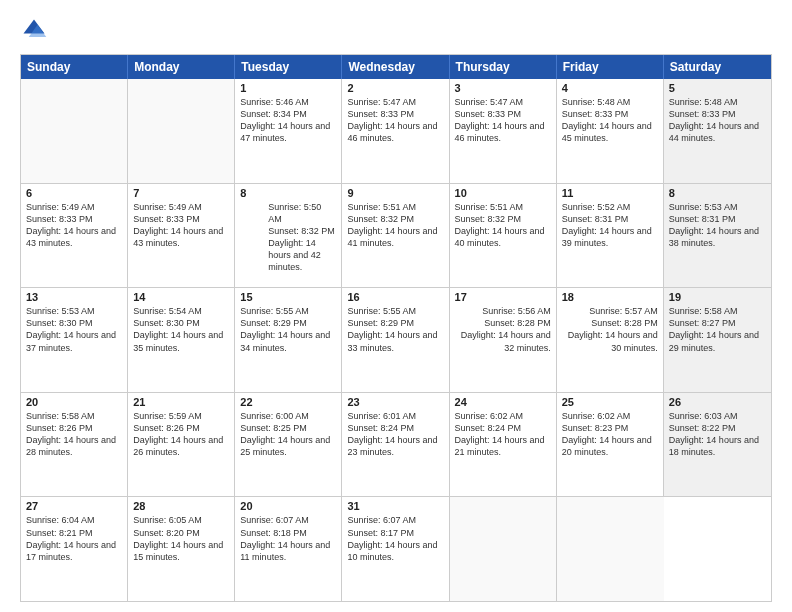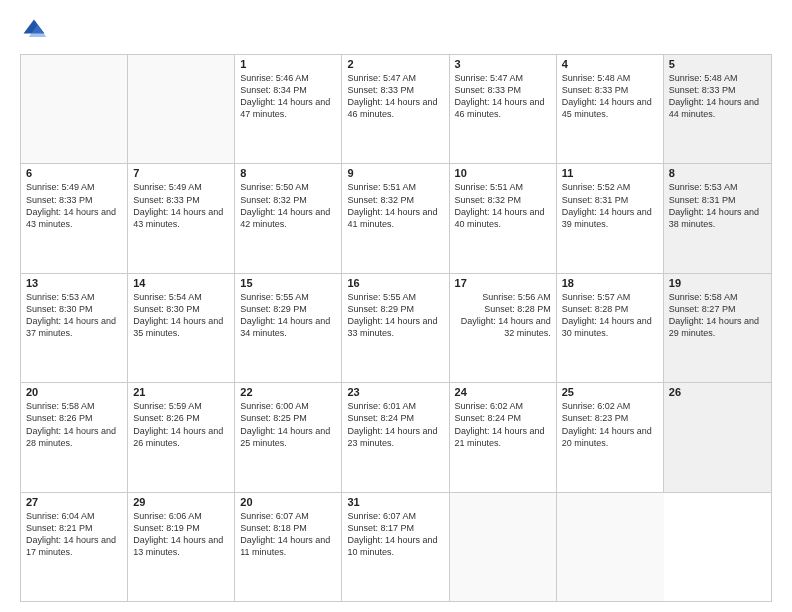--- a/index.html
+++ b/index.html
@@ -121,20 +121,29 @@
         <div><span class="logo-blue"></span></div>
       </div>
     </div>
     <div class="title-block">
       <div class="title-month"></div>
       <div class="title-location"></div>
     </div>
   </div>
 
   <div class="calendar">
+    <div class="cal-header-row">
+    <div class="cal-header-cell">Sunday</div>
+        <div class="cal-header-cell">Monday</div>
+        <div class="cal-header-cell">Tuesday</div>
+        <div class="cal-header-cell">Wednesday</div>
+        <div class="cal-header-cell">Thursday</div>
+        <div class="cal-header-cell">Friday</div>
+        <div class="cal-header-cell">Saturday</div>
+      </div>
     <div class="cal-body">
     <div class="cal-week">
           <div class="cal-cell empty"></div>
           <div class="cal-cell empty"></div>
           <div class="cal-cell">
             <div class="day-num">1</div>
             <div class="day-info" style="white-space: pre-line;">Sunrise: 5:46 AM
 Sunset: 8:34 PM
 Daylight: 14 hours and 47 minutes.</div>
           </div>
@@ -171,21 +180,21 @@
 Daylight: 14 hours and 43 minutes.</div>
           </div>
           <div class="cal-cell">
             <div class="day-num">7</div>
             <div class="day-info" style="white-space: pre-line;">Sunrise: 5:49 AM
 Sunset: 8:33 PM
 Daylight: 14 hours and 43 minutes.</div>
           </div>
           <div class="cal-cell">
             <div class="day-num">8</div>
-            <div class="day-info" style="white-space: pre-line;">Sunrise: 5:50 AM
+            <div class="day-info" style="white-space: pre-line; margin-left: 28px;">Sunrise: 5:50 AM
 Sunset: 8:32 PM
 Daylight: 14 hours and 42 minutes.</div>
           </div>
           <div class="cal-cell">
             <div class="day-num">9</div>
             <div class="day-info" style="white-space: pre-line;">Sunrise: 5:51 AM
 Sunset: 8:32 PM
 Daylight: 14 hours and 41 minutes.</div>
           </div>
           <div class="cal-cell">
@@ -233,21 +242,21 @@
 Daylight: 14 hours and 33 minutes.</div>
           </div>
           <div class="cal-cell">
             <div class="day-num">17</div>
             <div class="day-info" style="white-space: pre-line; text-align: right;">Sunrise: 5:56 AM
 Sunset: 8:28 PM
 Daylight: 14 hours and 32 minutes.</div>
           </div>
           <div class="cal-cell">
             <div class="day-num">18</div>
-            <div class="day-info" style="white-space: pre-line;">Sunrise: 5:57 AM
+            <div class="day-info" style="white-space: pre-line; text-align: right;">Sunrise: 5:57 AM
 Sunset: 8:28 PM
 Daylight: 14 hours and 30 minutes.</div>
           </div>
           <div class="cal-cell shaded">
             <div class="day-num">19</div>
             <div class="day-info" style="white-space: pre-line;">Sunrise: 5:58 AM
 Sunset: 8:27 PM
 Daylight: 14 hours and 29 minutes.</div>
           </div>
         </div>
@@ -283,34 +292,37 @@
 Daylight: 14 hours and 21 minutes.</div>
           </div>
           <div class="cal-cell">
             <div class="day-num">25</div>
             <div class="day-info" style="white-space: pre-line;">Sunrise: 6:02 AM
 Sunset: 8:23 PM
 Daylight: 14 hours and 20 minutes.</div>
           </div>
           <div class="cal-cell shaded">
             <div class="day-num">26</div>
+            <div class="day-info" style="white-space: pre-line;">Sunrise: 6:03 AM
+Sunset: 8:22 PM
+Daylight: 14 hours and 18 minutes.</div>
           </div>
         </div>
         <div class="cal-week">
           <div class="cal-cell">
             <div class="day-num">27</div>
             <div class="day-info" style="white-space: pre-line;">Sunrise: 6:04 AM
 Sunset: 8:21 PM
 Daylight: 14 hours and 17 minutes.</div>
           </div>
           <div class="cal-cell">
-            <div class="day-num">29</div>
-            <div class="day-info" style="white-space: pre-line;">Sunrise: 6:06 AM
-Sunset: 8:19 PM
-Daylight: 14 hours and 13 minutes.</div>
+            <div class="day-num">28</div>
+            <div class="day-info" style="white-space: pre-line;">Sunrise: 6:05 AM
+Sunset: 8:20 PM
+Daylight: 14 hours and 15 minutes.</div>
           </div>
           <div class="cal-cell">
             <div class="day-num">20</div>
             <div class="day-info" style="white-space: pre-line;">Sunrise: 6:07 AM
 Sunset: 8:18 PM
 Daylight: 14 hours and 11 minutes.</div>
           </div>
           <div class="cal-cell">
             <div class="day-num">31</div>
             <div class="day-info" style="white-space: pre-line;">Sunrise: 6:07 AM

